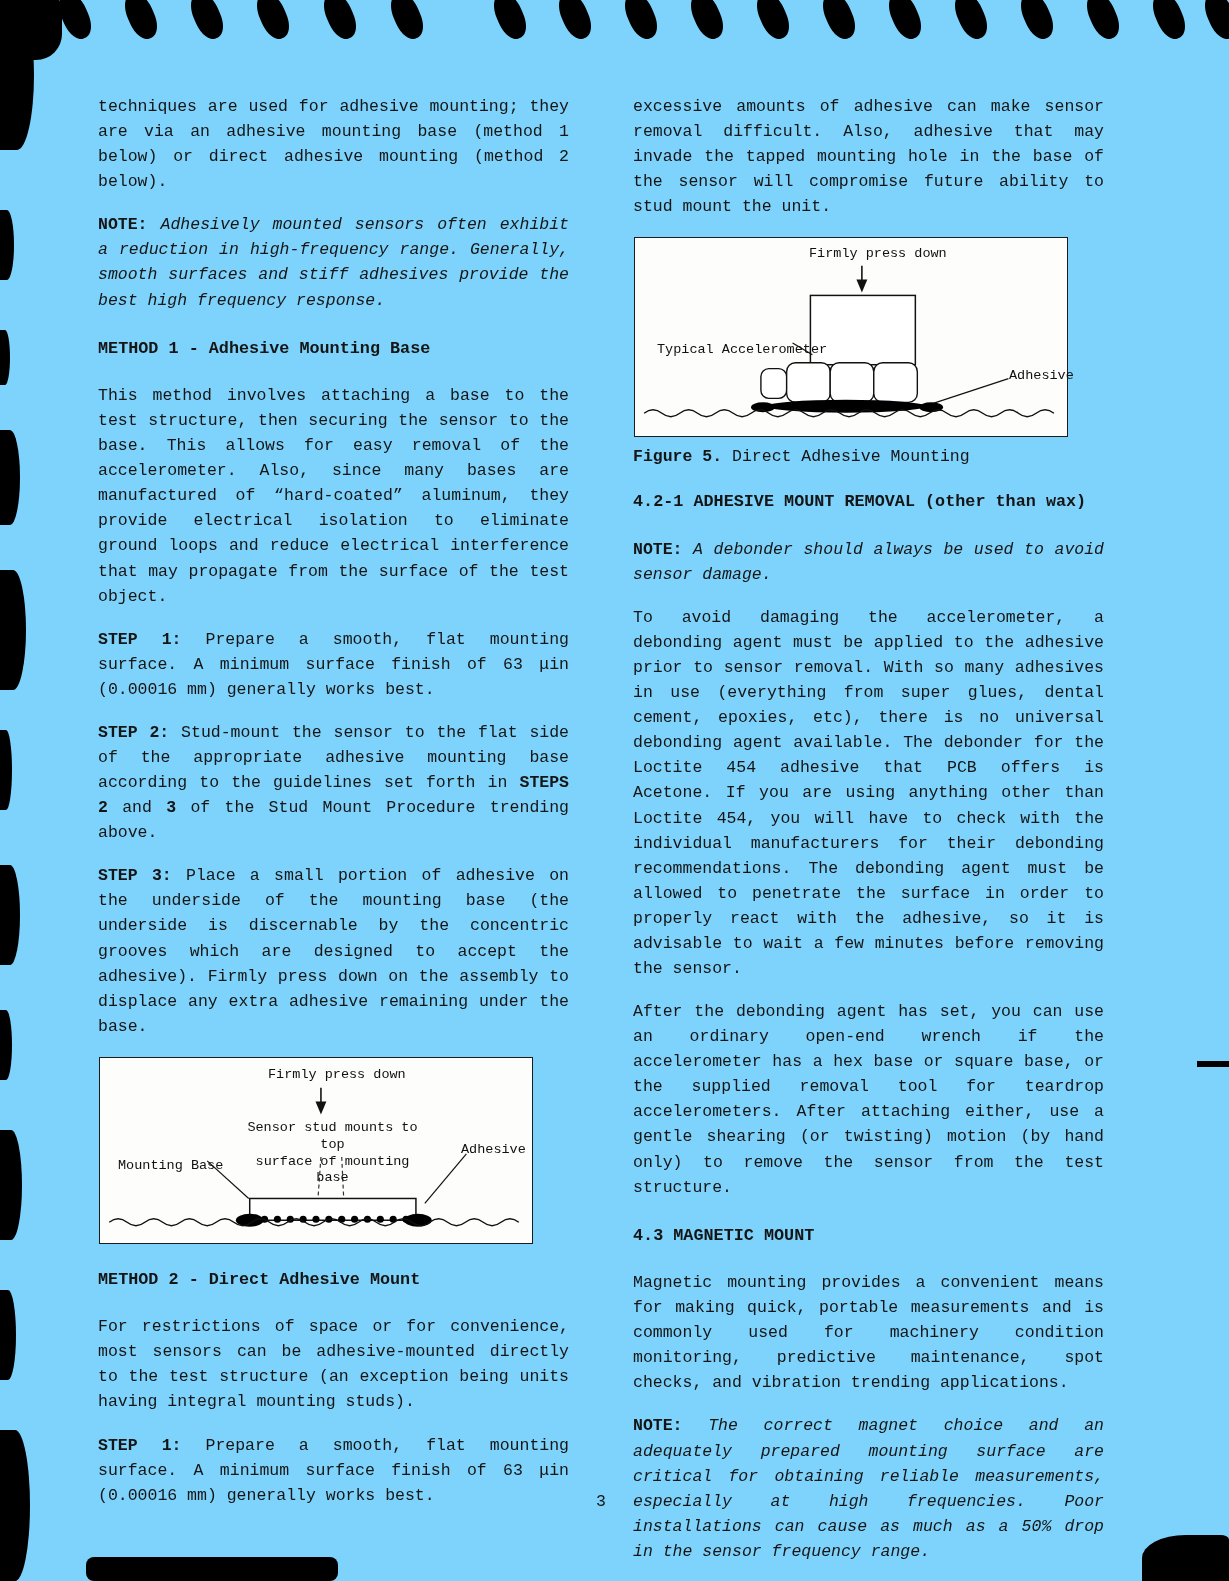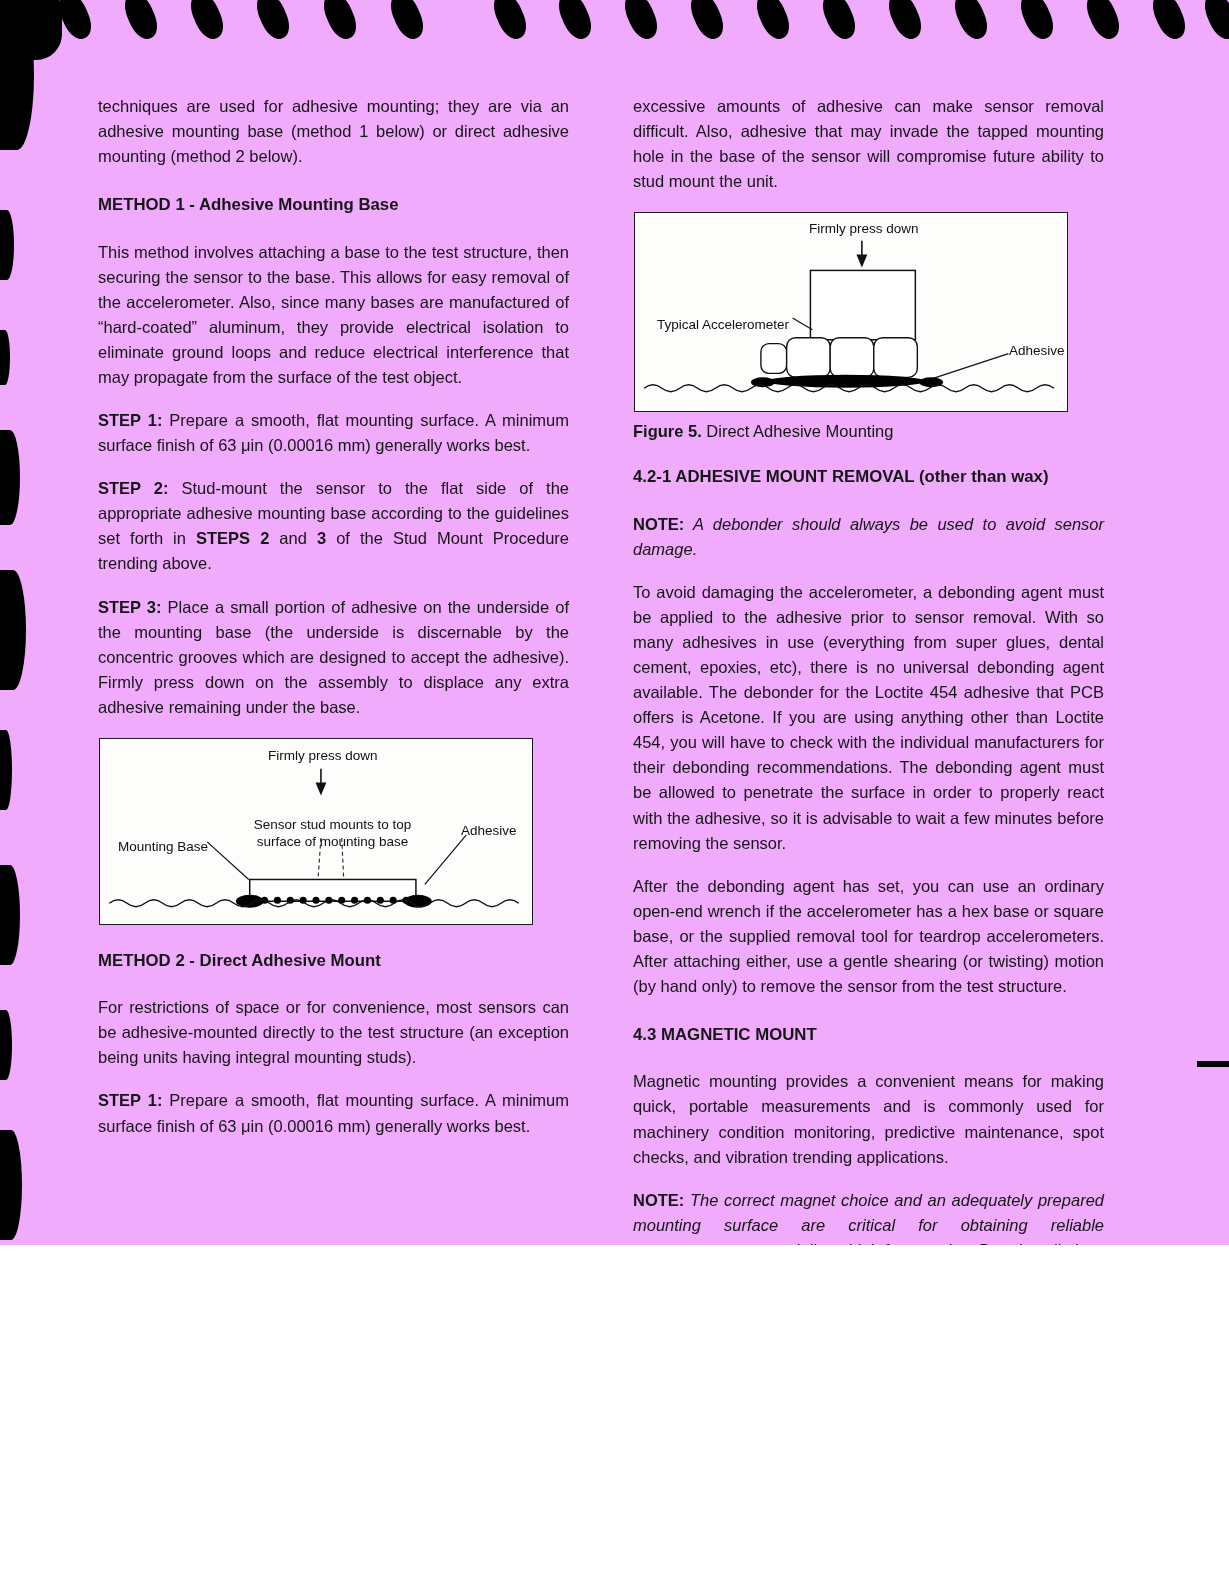--- a/index.html
+++ b/index.html
@@ -1,23 +1,23 @@
 <!DOCTYPE html>
 <html><head>
 <meta charset="utf-8">
 <style>
   * { margin: 0; padding: 0; box-sizing: border-box; }
   html, body { background: #ffffff; }
   .sheet {
     position: relative;
     width: 1229px;
-    height: 1245px;
-    background: #f0abfc;
+    height: 1581px;
+    background: #7dd3fc;
     overflow: hidden;
-    font-family: Liberation Sans, sans-serif;
+    font-family: Liberation Mono, monospace;
     color: #151515;
   }
   .content {
     position: absolute;
     left: 98px;
     top: 94px;
     width: 1006px;
     display: flex;
     gap: 64px;
   }
@@ -111,20 +111,21 @@
   <div class="mk" style="left:86px; top:1557px; width:252px; height:24px; border-radius:8px;"></div>
   <div class="mk" style="left:1142px; top:1535px; width:87px; height:46px; border-radius:50% 10% 0 0;"></div>
   <div class="mk" style="left:1197px; top:1061px; width:32px; height:6px;"></div>
 
   <div class="content">
 
     <div class="col">
 
       <p class="para"><span>techniques are used for adhesive mounting; they are via an adhesive mounting base (method 1 below) or direct adhesive mounting (method 2 below).</span></p>
 
+      <p class="para"><span class="lead">NOTE:</span><span class="note-text"> Adhesively mounted sensors often exhibit a reduction in high-frequency range.  Generally, smooth surfaces and stiff adhesives provide the best high frequency response.</span></p>
 
       <div class="heading">METHOD 1 - Adhesive Mounting Base</div>
 
       <p class="para"><span>This method involves attaching a base to the test structure, then securing the sensor to the base.  This allows for easy removal of the accelerometer.  Also, since many bases are manufactured of “hard-coated” aluminum, they provide electrical isolation to eliminate ground loops and reduce electrical interference that may propagate from the surface of the test object.</span></p>
 
       <p class="para"><span class="lead">STEP 1:</span><span> Prepare a smooth, flat mounting surface.  A minimum surface finish of 63 μin (0.00016 mm) generally works best.</span></p>
 
       <p class="para"><span class="lead">STEP 2:</span><span> Stud-mount the sensor to the flat side of the appropriate adhesive mounting base according to the guidelines set forth in </span><span class="lead">STEPS 2</span><span> and </span><span class="lead">3</span><span> of the Stud Mount Procedure trending above.</span></p>
 
       <p class="para"><span class="lead">STEP 3:</span><span> Place a small portion of adhesive on the underside of the mounting base (the underside is discernable by the concentric grooves which are designed to accept the adhesive).  Firmly press down on the assembly to displace any extra adhesive remaining under the base.</span></p>
@@ -156,21 +157,21 @@
               <circle cx="256" cy="163" r="3.6"></circle>
             <circle cx="269" cy="163" r="3.6"></circle>
               <circle cx="282" cy="163" r="3.6"></circle>
             <circle cx="295" cy="163" r="3.6"></circle>
               <circle cx="308" cy="163" r="3.6"></circle>
           </g>
 
           <path d="M8,166 q9,-7 18,0 t18,0 t18,0 t18,0 t18,0 t18,0 t18,0 t18,0 t18,0 t18,0 t18,0 t18,0 t18,0 t18,0 t18,0 t18,0 t18,0 t18,0 t18,0 t18,0 t18,0 t18,0 t18,0" fill="none" stroke="#111" stroke-width="1.4"></path>
         </svg>
         <div class="fig-label" style="left:168px; top:9px;">Firmly press down</div>
-        <div class="fig-label center2" style="left:145px; top:78px; width:175px;">
+        <div class="fig-label center2" style="left:145px; top:62px; width:175px;">
           <span>Sensor stud mounts to top</span><br>
           <span>surface of mounting base</span>
         </div>
         <div class="fig-label" style="left:18px; top:100px;">Mounting Base</div>
         <div class="fig-label" style="left:361px; top:84px;">Adhesive</div>
       </div>
 
       <div class="heading">METHOD 2 - Direct Adhesive Mount</div>
 
       <p class="para"><span>For restrictions of space or for convenience, most sensors can be adhesive-mounted directly to the test structure (an exception being units having integral mounting studs).</span></p>

